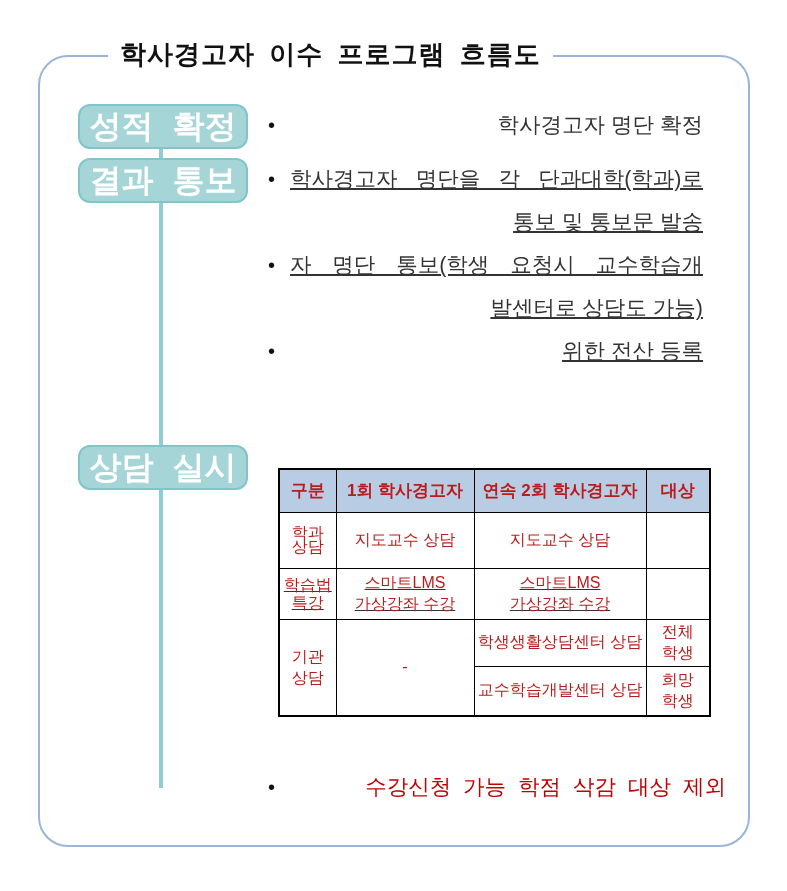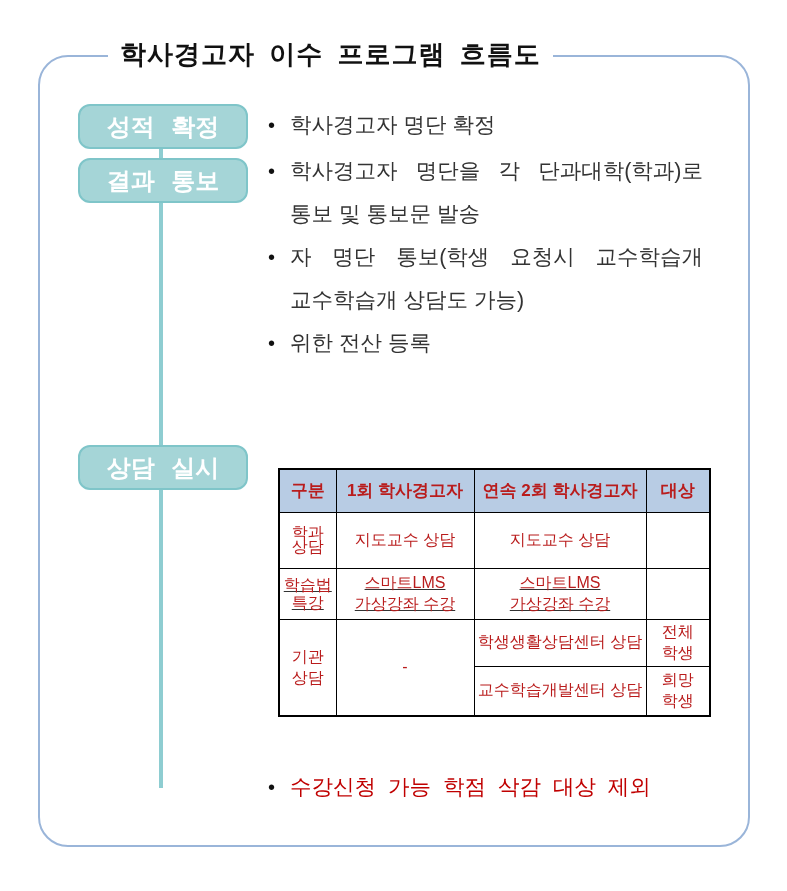--- a/index.html
+++ b/index.html
@@ -16,33 +16,33 @@
          letter-spacing:1px;word-spacing:6px;white-space:nowrap;}
 
   
   .connector{position:absolute;left:159px;top:127px;width:4px;height:661px;
              background:var(--connector);z-index:1;}
 
   
   .step{position:absolute;left:78px;width:170px;height:45px;z-index:2;
         background:var(--step-box-fill);border:2px solid var(--step-box-border);
         border-radius:12px;display:flex;align-items:center;justify-content:center;
-        color:#fff;font-size:24px;font-weight:bold;word-spacing:10px;box-sizing:border-box;text-align:right;}
+        color:#fff;font-size:32px;font-weight:bold;word-spacing:10px;box-sizing:border-box;text-align:right;}
   .step1{top:104px;} .step2{top:158px;} .step3{top:445px;} .step4{top:765px;}
 
   
   .bullets{position:absolute;left:266px;width:437px;z-index:2;font-size:21.5px;
            line-height:43px;color:#333;}
   .bullets.g1{top:104px;}
-  .bullets.g2{top:150px;}
+  .bullets.g2{top:158px;text-decoration:underline;}
   .bullets.g4{top:766px;width:460px;}
   .bullet-item{position:relative;padding-left:24px;}
   .bullet-item::before{content:"\2022";position:absolute;left:2px;top:0;
                        color:#111;font-size:20px;}
-  .bline{text-align:left;}
+  .bline{text-align:right;}
   .bline.fill{text-align:justify;text-align-last:justify;}
   .red .bline{color:var(--red-text);}
 
   
   .tbl{position:absolute;left:278px;top:468px;z-index:2;border-collapse:collapse;
        table-layout:fixed;width:431px;}
   .tbl td,.tbl th{border:1px solid #000;text-align:center;vertical-align:middle;
        padding:0 2px;white-space:pre-line;font-size:16px;color:#b91c1c;box-sizing:border-box;}
   .tbl{border:2px solid #000;}
   .tbl th{background:var(--table-header-fill);font-weight:bold;font-size:17px;}
@@ -79,21 +79,21 @@
     </div>
   </div>
 
   <div class="bullets g2">
     <div class="bullet-item">
       <div class="bline fill">학사경고자 명단을 각 단과대학(학과)로</div>
       <div class="bline">통보 및 통보문 발송</div>
     </div>
     <div class="bullet-item">
       <div class="bline fill">자 명단 통보(학생 요청시 교수학습개</div>
-      <div class="bline">교수학습개 상담도 가능)</div>
+      <div class="bline">발센터로 상담도 가능)</div>
     </div>
     <div class="bullet-item">
       <div class="bline">위한 전산 등록</div>
     </div>
   </div>
 
   <table class="tbl">
     <colgroup>
       <col style="width:57px">
         <col style="width:138px">

